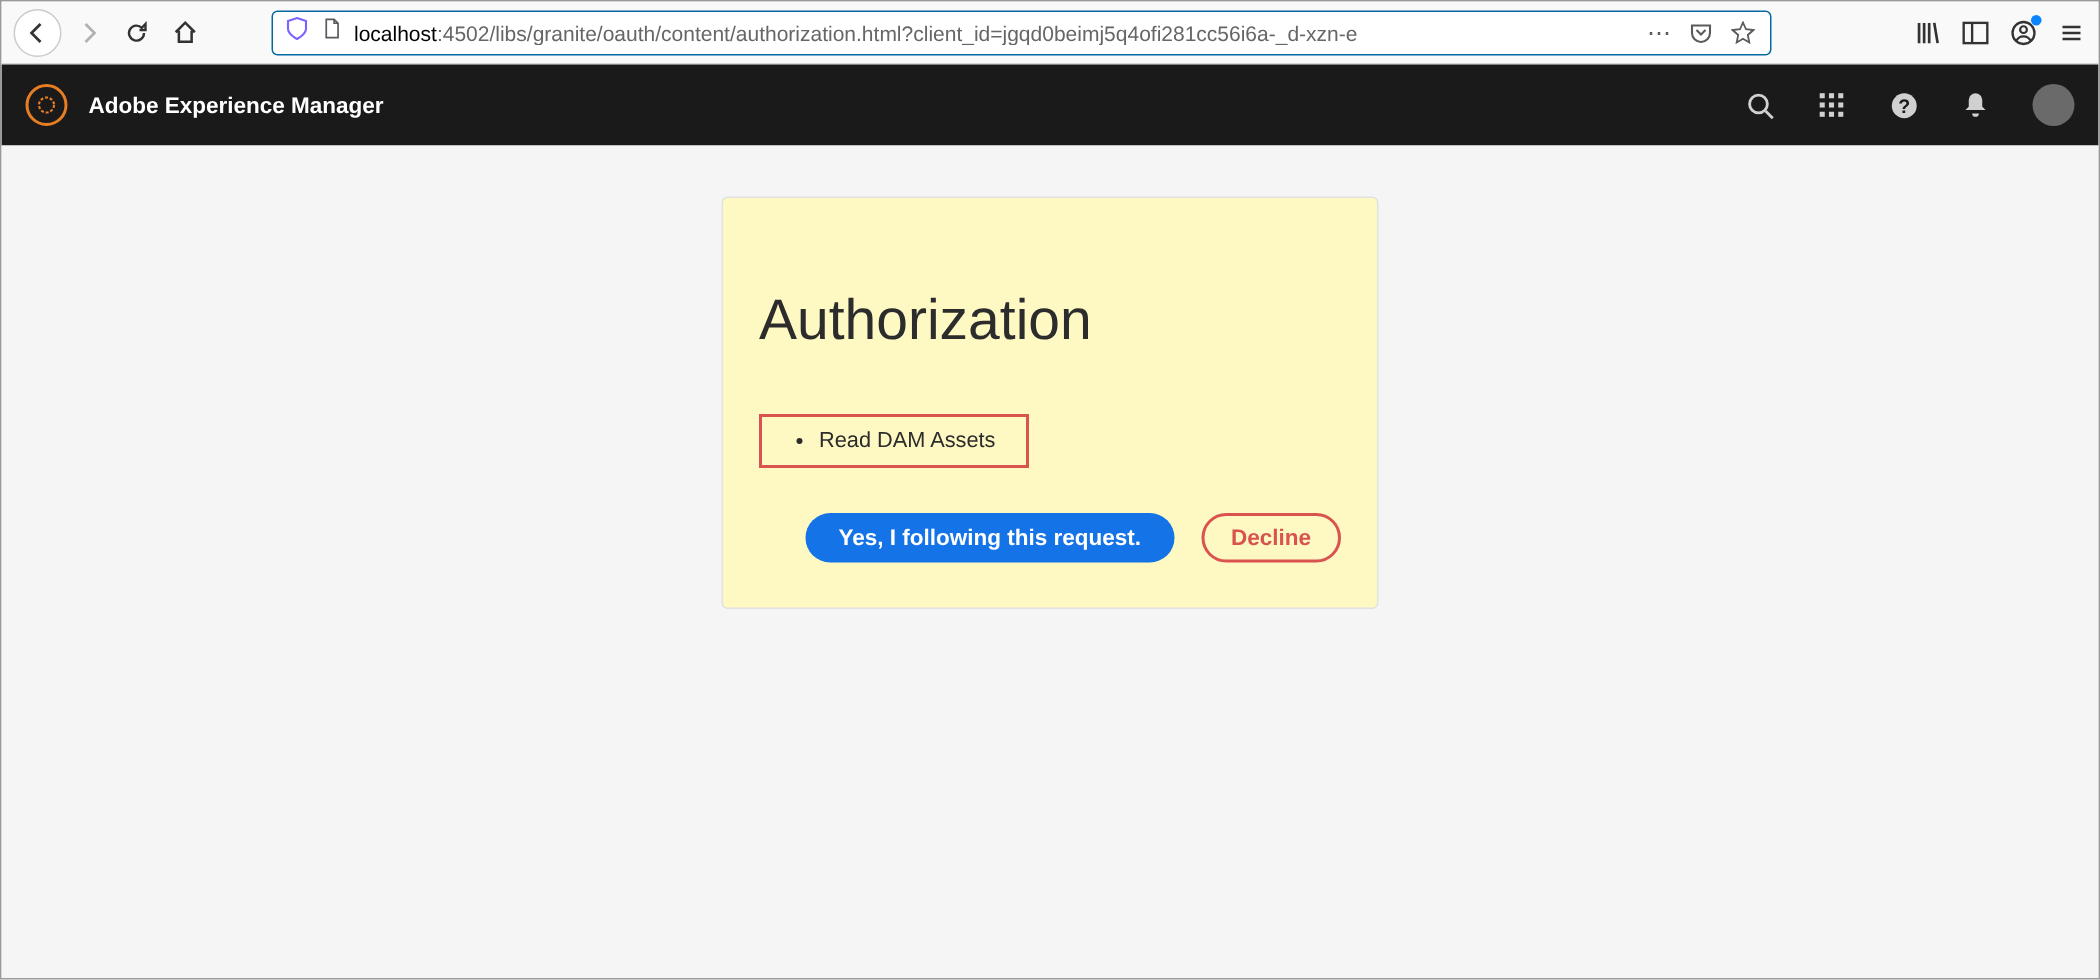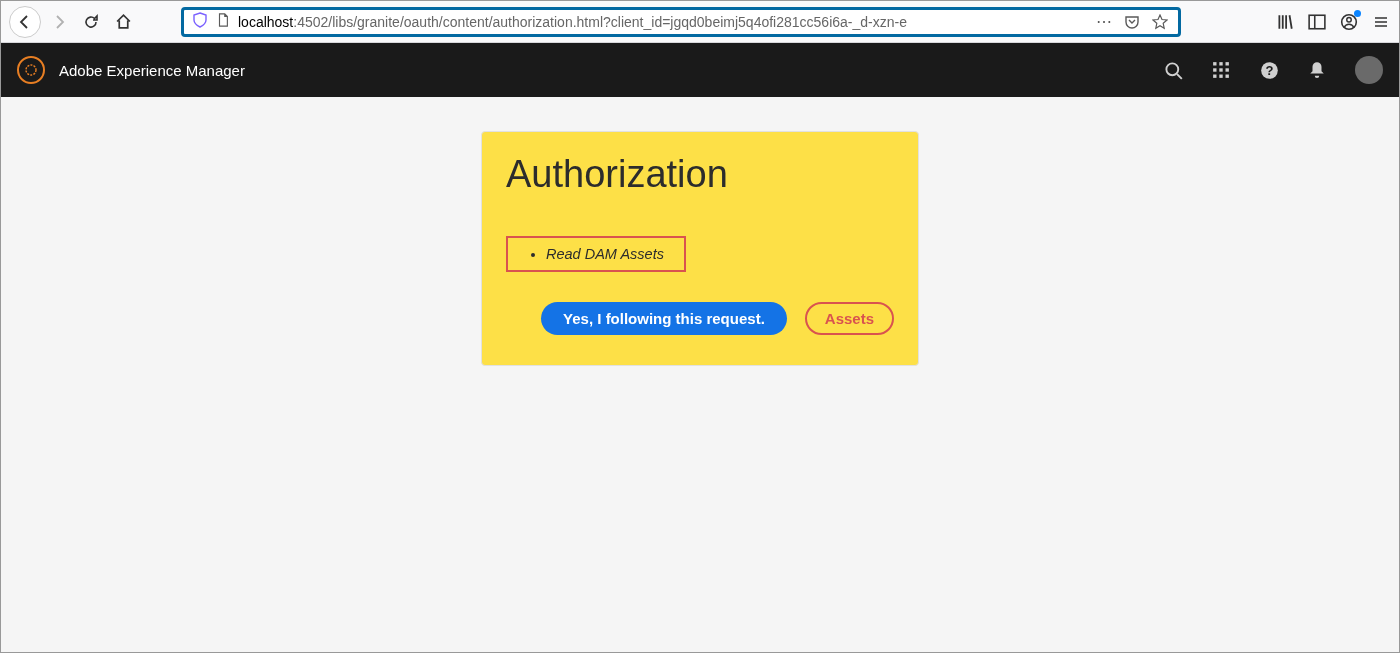--- a/index.html
+++ b/index.html
@@ -3,46 +3,46 @@
   <meta charset="utf-8">
   <style>
     * { margin: 0; padding: 0; box-sizing: border-box; font-family: -apple-system, BlinkMacSystemFont, 'Segoe UI', Arial, sans-serif; }
     body { width: 1400px; height: 653px; background: #fff; border: 1px solid #999; overflow: hidden; }
     
     
     .browser-bar { height: 42px; background: #f9f9fa; border-bottom: 1px solid #d7d7db; display: flex; align-items: center; padding: 0 8px; gap: 4px; }
     .nav-btn { width: 28px; height: 28px; display: flex; align-items: center; justify-content: center; border-radius: 4px; color: #5a5a5a; }
     .nav-back { width: 32px; height: 32px; border: 1px solid #ccc; border-radius: 50%; background: #fff; }
     .nav-disabled { color: #b1b1b1; }
-    .address-wrap { flex: 1; margin: 0 90px 0 40px; display: flex; align-items: center; background: #fff; border: 3px solid #0369a1; border-radius: 4px; height: 30px; padding: 0 8px; gap: 8px; }
+    .address-wrap { flex: 1; margin: 0 90px 0 40px; display: flex; align-items: center; background: #fff; border: 1px solid #0369a1; border-radius: 4px; height: 30px; padding: 0 8px; gap: 8px; }
     .shield-icon { color: #7b61ff; }
     .page-icon { color: #5a5a5a; }
     .url-text { flex: 1; font-size: 14px; color: #666; white-space: nowrap; overflow: hidden; }
     .url-host { color: #000; }
     .addr-icon { width: 20px; color: #5a5a5a; display:flex; align-items:center; justify-content:center; }
     .right-icons { display: flex; gap: 12px; align-items: center; margin-left: auto; }
     .right-icons .ico { width: 20px; height: 20px; color: #333; position: relative; display:flex; align-items:center; justify-content:center; }
     .blue-dot::after { content:''; position:absolute; top:-2px; right:-2px; width:7px; height:7px; background:#0a84ff; border-radius:50%; }
     
     
     .aem-header { height: 54px; background: #1a1a1a; display: flex; align-items: center; padding: 0 16px; color: #fff; }
     .aem-logo { width: 28px; height: 28px; border: 2px solid #e77e23; border-radius: 50%; margin-right: 14px; display:flex; align-items:center; justify-content:center; }
     .aem-logo svg { stroke:#e77e23; }
-    .aem-title { font-size: 15px; font-weight: 400; }
+    .aem-title { font-size: 15px; font-weight: 700; }
     .aem-right { margin-left: auto; display: flex; align-items: center; gap: 28px; }
     .aem-ico { width: 20px; height: 20px; color: #d0d0d0; display:flex; align-items:center; justify-content:center; }
     .avatar { width: 28px; height: 28px; background: #6a6a6a; border-radius: 50%; }
     
     
     .content { background: #f5f5f5; height: calc(100% - 96px); padding-top: 34px; }
-    .card { width: 438px; margin: 0 auto; background: #fde047; border: 1px solid #e1e1e1; border-radius: 4px; padding: 21px 24px 30px; }
+    .card { width: 438px; margin: 0 auto; background: #fef9c3; border: 1px solid #e1e1e1; border-radius: 4px; padding: 61px 24px 30px; }
     .card h1 { font-size: 38px; font-weight: 400; color: #2c2c2c; margin-bottom: 40px; }
     .prompt { font-size: 14.5px; color: #2c2c2c; margin-bottom: 12px; }
     .scope-box { border: 2px solid #d9534f; padding: 8px 20px; display: inline-block; margin-bottom: 30px; }
-    .scope-box ul { list-style: disc; padding-left: 18px; font-style: italic; }
+    .scope-box ul { list-style: disc; padding-left: 18px; }
     .scope-box li { font-size: 14.5px; color: #2c2c2c; }
     .btn-row { display: flex; justify-content: flex-end; gap: 18px; align-items: center; padding-right: 0; }
     .btn { border-radius: 18px; padding: 8px 22px; font-size: 15px; font-weight: 600; cursor: pointer; border: none; }
     .btn-primary { background: #1473e6; color: #fff; }
     .btn-decline { background: transparent; color: #d9534f; border: 2px solid #d9534f; padding: 6px 18px; }
   </style>
 </head>
 <body>
 
 <div class="browser-bar">
@@ -164,16 +164,16 @@
 <div class="content">
   <div class="card">
     <h1>Authorization</h1>
     <div class="scope-box">
       <ul>
           <li>Read DAM Assets</li>
         </ul>
     </div>
     <div class="btn-row">
       <button class="btn btn-primary">Yes, I following this request.</button>
-      <button class="btn btn-decline">Assets</button>
+      <button class="btn btn-decline">Decline</button>
     </div>
   </div>
 </div>
 
 </body></html>

